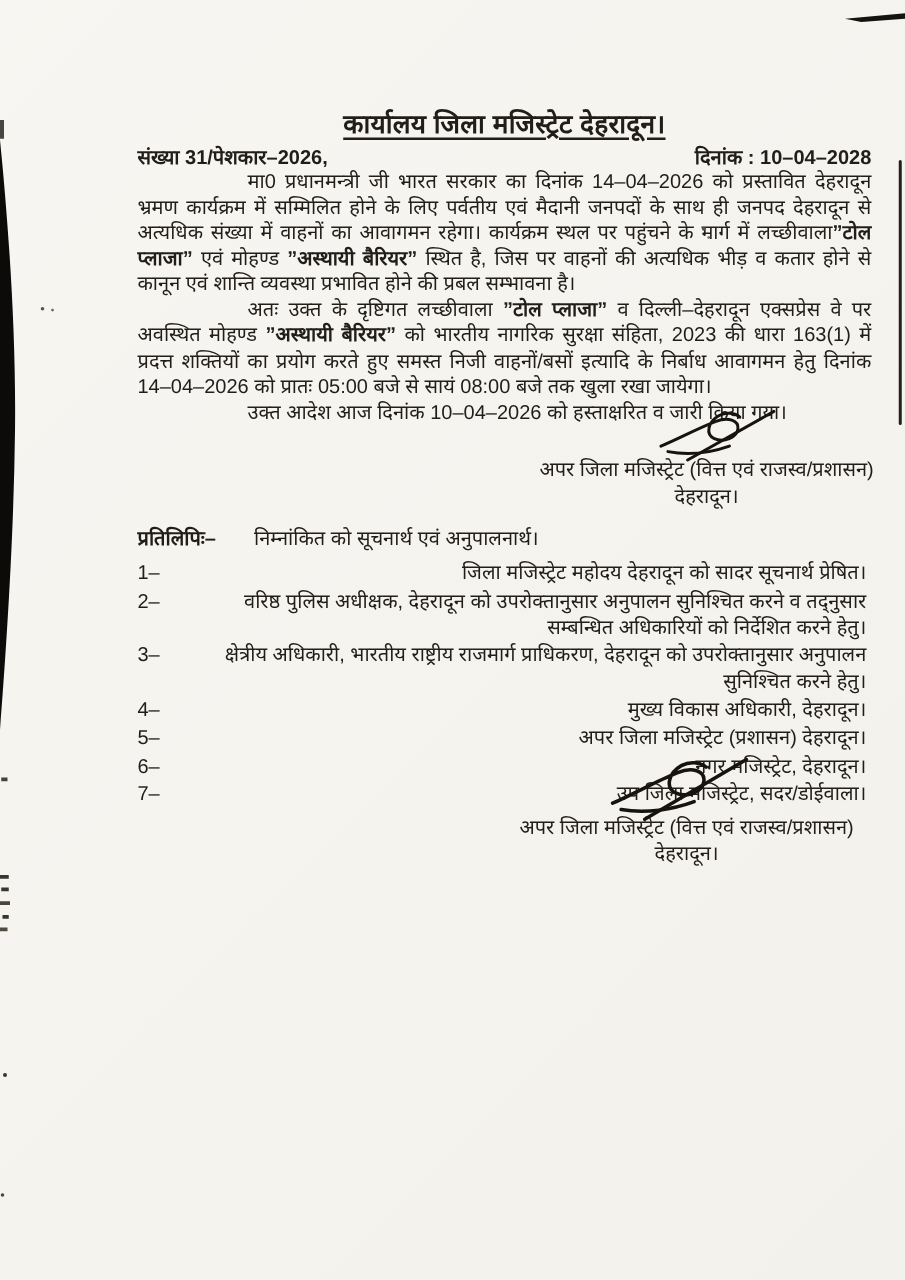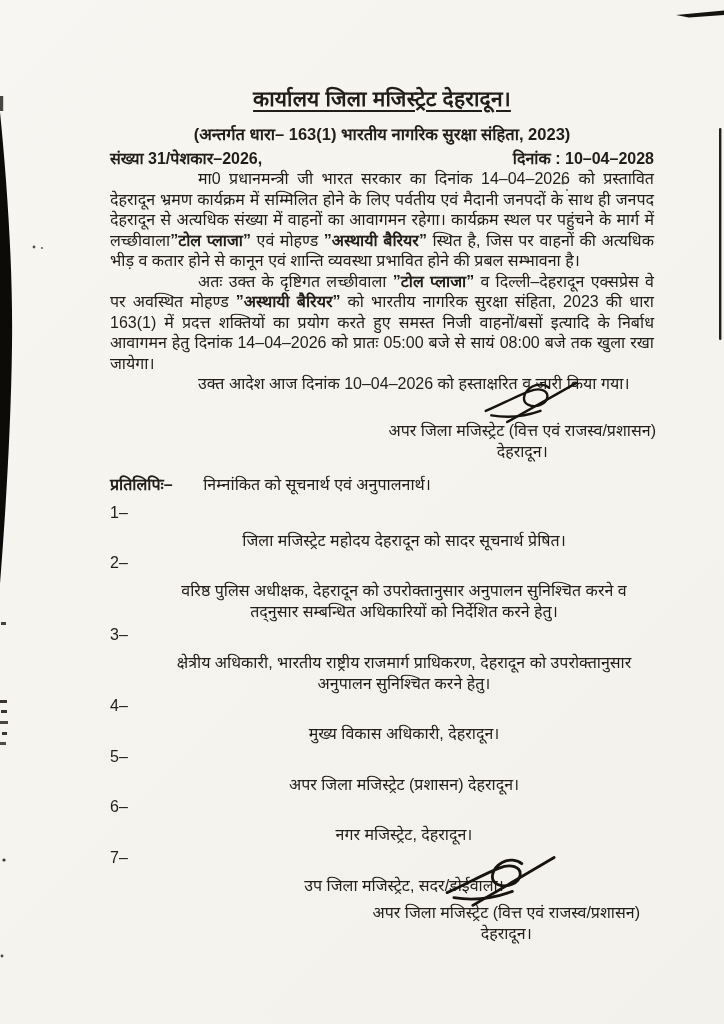--- a/index.html
+++ b/index.html
@@ -7,21 +7,21 @@
     width:724px;height:1024px;
     background:#dedcd8;
     font-family:"Liberation Sans","DejaVu Sans",sans-serif;
   }
   .page{
     position:relative;width:724px;height:1024px;
     background:linear-gradient(135deg,#f8f6f2 0%,#f5f3ee 55%,#f3f1ec 100%);
     overflow:hidden;color:#211e1a;
   }
   .artifacts{position:absolute;inset:0;pointer-events:none;z-index:3;}
-  .content{position:relative;z-index:1;padding:84px 70px 0 110px;}
+  .content{position:relative;z-index:1;padding:84px 27px 0 110px;}
 
   .doc-title{text-align:center;font-size:21px;font-weight:700;letter-spacing:.2px;}
   .doc-title .u{text-decoration:underline;text-underline-offset:4px;text-decoration-thickness:1.6px;}
   .act-line{text-align:center;font-size:16.5px;font-weight:700;margin-top:10px;}
   .ref-row{display:flex;justify-content:space-between;align-items:baseline;margin-top:2px;font-size:16px;font-weight:700;}
   .order-heading{text-align:center;font-size:18px;font-weight:700;margin-top:13px;}
   .order-heading .u{text-decoration:underline;text-underline-offset:3px;}
 
   p.body{font-size:16px;line-height:20.5px;text-align:justify;margin:0;font-weight:500;}
   .p1{margin-top:10px;text-indent:88px;}
@@ -37,21 +37,21 @@
   .sig-name{line-height:21px;}
   .sig-title{line-height:21px;white-space:nowrap;}
   .sig-place{line-height:21px;}
 
   .copies-head{margin-top:11px;font-size:16px;}
   .copies-label{font-weight:700;text-underline-offset:3px;margin-right:26px;}
   .copies-intro{font-weight:400;}
   .copies-list{margin-top:7px;}
   .copy-item{display:flex;font-size:16px;line-height:21px;margin-top:1.5px;font-weight:500;}
   .copy-item .no{width:48px;flex:none;}
-  .copy-item .txt{flex:1;text-align:center;padding-right:4px;margin-top:28px;}
+  .copy-item .txt{flex:1;text-align:right;padding-right:4px;}
 
   .sig-block-2{margin-top:4px;margin-right:14px;}
   .sig-block-2 .sig{width:128px;height:50px;margin:-44px auto -4px;transform:translateX(-4px) rotate(-3deg);}
 </style>
 </head>
 <body>
 
 <div class="page">
 
   <svg class="artifacts" width="724" height="1024" viewBox="0 0 724 1024">
@@ -72,21 +72,20 @@
     <circle cx="563" cy="183" r="1.6" fill="#55504a"></circle>
     <circle cx="567" cy="190" r="1.1" fill="#6a645c"></circle>
   </svg>
 
   <div class="content">
 
     <div class="doc-title">
       <span class="u">कार्यालय जिला मजिस्ट्रेट देहरादून।</span>
     </div>
 
-    <div class="act-line">(अन्तर्गत धारा– 163(1) भारतीय नागरिक सुरक्षा संहिता, 2023)</div>
 
     <div class="ref-row">
       <span>संख्या  31/पेशकार–2026,</span>
       <span>दिनांक : 10–04–2028</span>
     </div>
 
 
     <p class="body p1"><span>मा0 प्रधानमन्त्री जी भारत सरकार का दिनांक 14–04–2026 को प्रस्तावित देहरादून भ्रमण कार्यक्रम में सम्मिलित होने के लिए पर्वतीय एवं मैदानी जनपदों के साथ ही जनपद देहरादून से अत्यधिक संख्या में वाहनों का आवागमन रहेगा। कार्यक्रम स्थल पर पहुंचने के मार्ग में लच्छीवाला</span><span class="b">”टोल प्लाजा”</span><span> एवं मोहण्ड </span><span class="b">”अस्थायी बैरियर”</span><span> स्थित है, जिस पर वाहनों की अत्यधिक भीड़ व कतार होने से कानून एवं शान्ति व्यवस्था प्रभावित होने की प्रबल सम्भावना है।</span></p>
 
     <p class="body p2"><span>अतः उक्त के दृष्टिगत लच्छीवाला </span><span class="b">”टोल प्लाजा”</span><span> व दिल्ली–देहरादून एक्सप्रेस वे पर अवस्थित मोहण्ड </span><span class="b">”अस्थायी बैरियर”</span><span> को भारतीय नागरिक सुरक्षा संहिता, 2023 की धारा 163(1) में प्रदत्त शक्तियों का प्रयोग करते हुए समस्त निजी वाहनों/बसों इत्यादि के निर्बाध आवागमन हेतु दिनांक 14–04–2026 को प्रातः 05:00 बजे से सायं 08:00 बजे तक खुला रखा जायेगा।</span></p>

